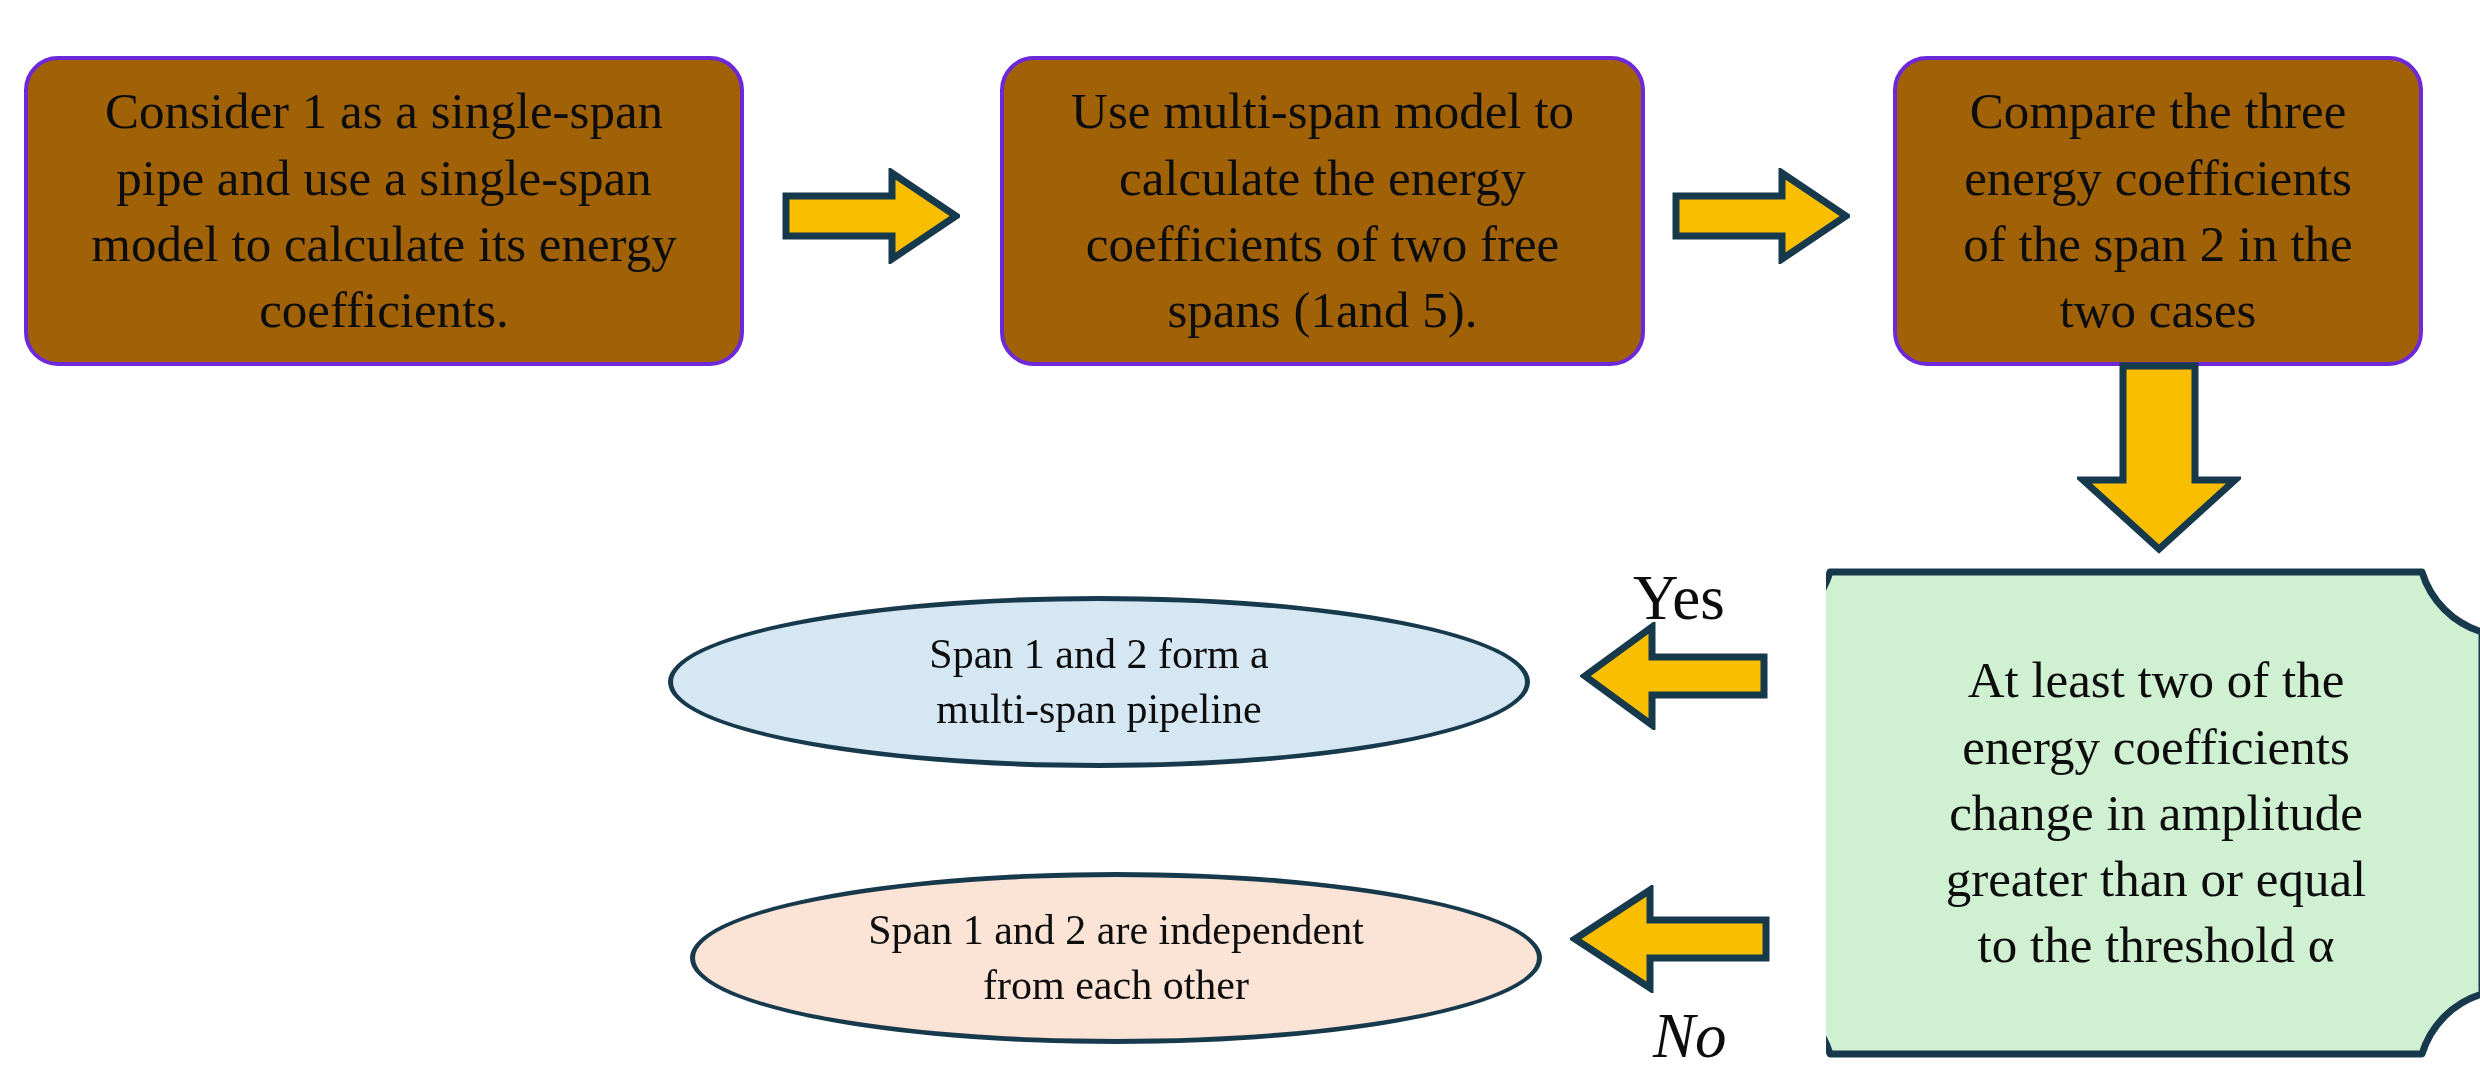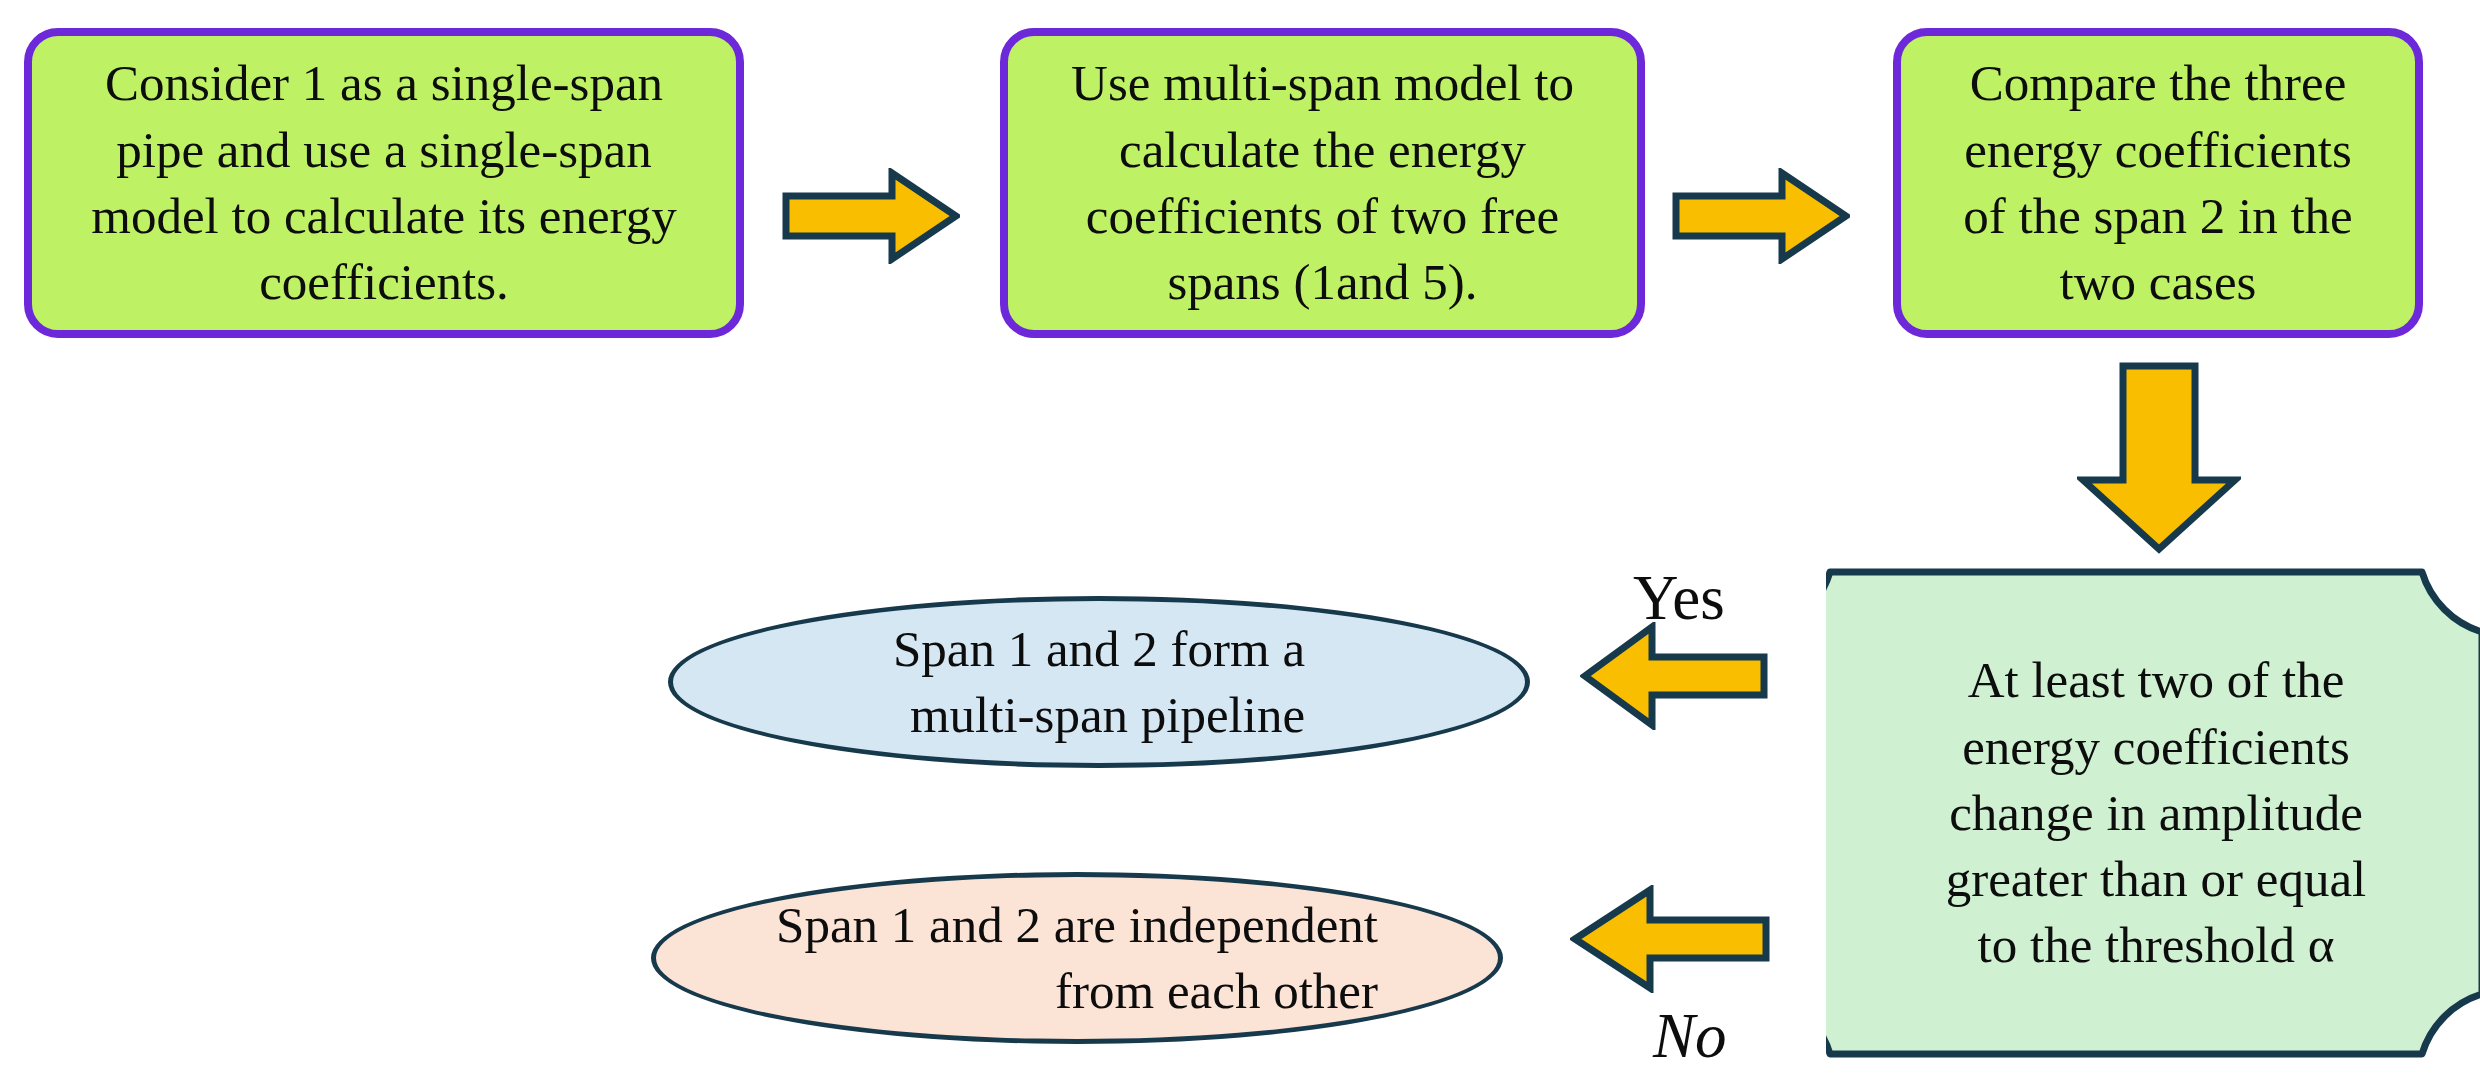--- a/index.html
+++ b/index.html
@@ -31,24 +31,25 @@
     box-sizing: border-box;
     color: #0d0d0d;
     line-height: 1.30;
     white-space: pre-line;
     pointer-events: none;
   }
 
   
   .proc {
     position: absolute;
-    background: #bef264;
-    border: 8px solid #6d28d9;
+    background: #a16207;
+    border: 4px solid #6d28d9;
     border-radius: 34px;
     box-sizing: border-box;
+    margin-top: 28px;
   }
   .proc .node-text {
     font-size: 51px;
     padding: 6px 18px;
   }
 
   
   .decision {
     position: absolute;
   }
@@ -67,23 +68,22 @@
   
   .ellipse {
     position: absolute;
     border: 5px solid #17394C;
     border-radius: 50%;
     box-sizing: border-box;
   }
   .ellipse.blue  { background: #D6E7F4; }
   .ellipse.peach { background: #FBE3D6; }
   .ellipse .node-text {
-    font-size: 51px;
+    font-size: 42px;
     padding: 0 34px;
-    text-align: right;
   }
 
   
   .arrow {
     position: absolute;
   }
   .arrow svg {
     display: block;
     width: 100%;
     height: 100%;
@@ -174,18 +174,18 @@
   </div>
 
   <div class="arrow" style="left:1570px; top:885px; width:200px; height:108px;">
     <svg viewBox="0 0 200 108" preserveAspectRatio="none">
       <polygon points="196,35 80,35 80,5 5,54 80,103 80,73 196,73" fill="#F9BE00" stroke="#17394C" stroke-width="7" stroke-linejoin="miter"></polygon>
     </svg>
   </div>
 
   <div class="edge-label" style="left:1653px; top:1000px;font-style:italic;">No</div>
 
-  <div class="ellipse peach" style="left:651px; top:872px; width:852px; height:172px;">
+  <div class="ellipse peach" style="left:690px; top:872px; width:852px; height:172px;">
     <div class="node-text">Span 1 and 2 are independent
 from each other</div>
   </div>
 
 </div>
 
 </body></html>

